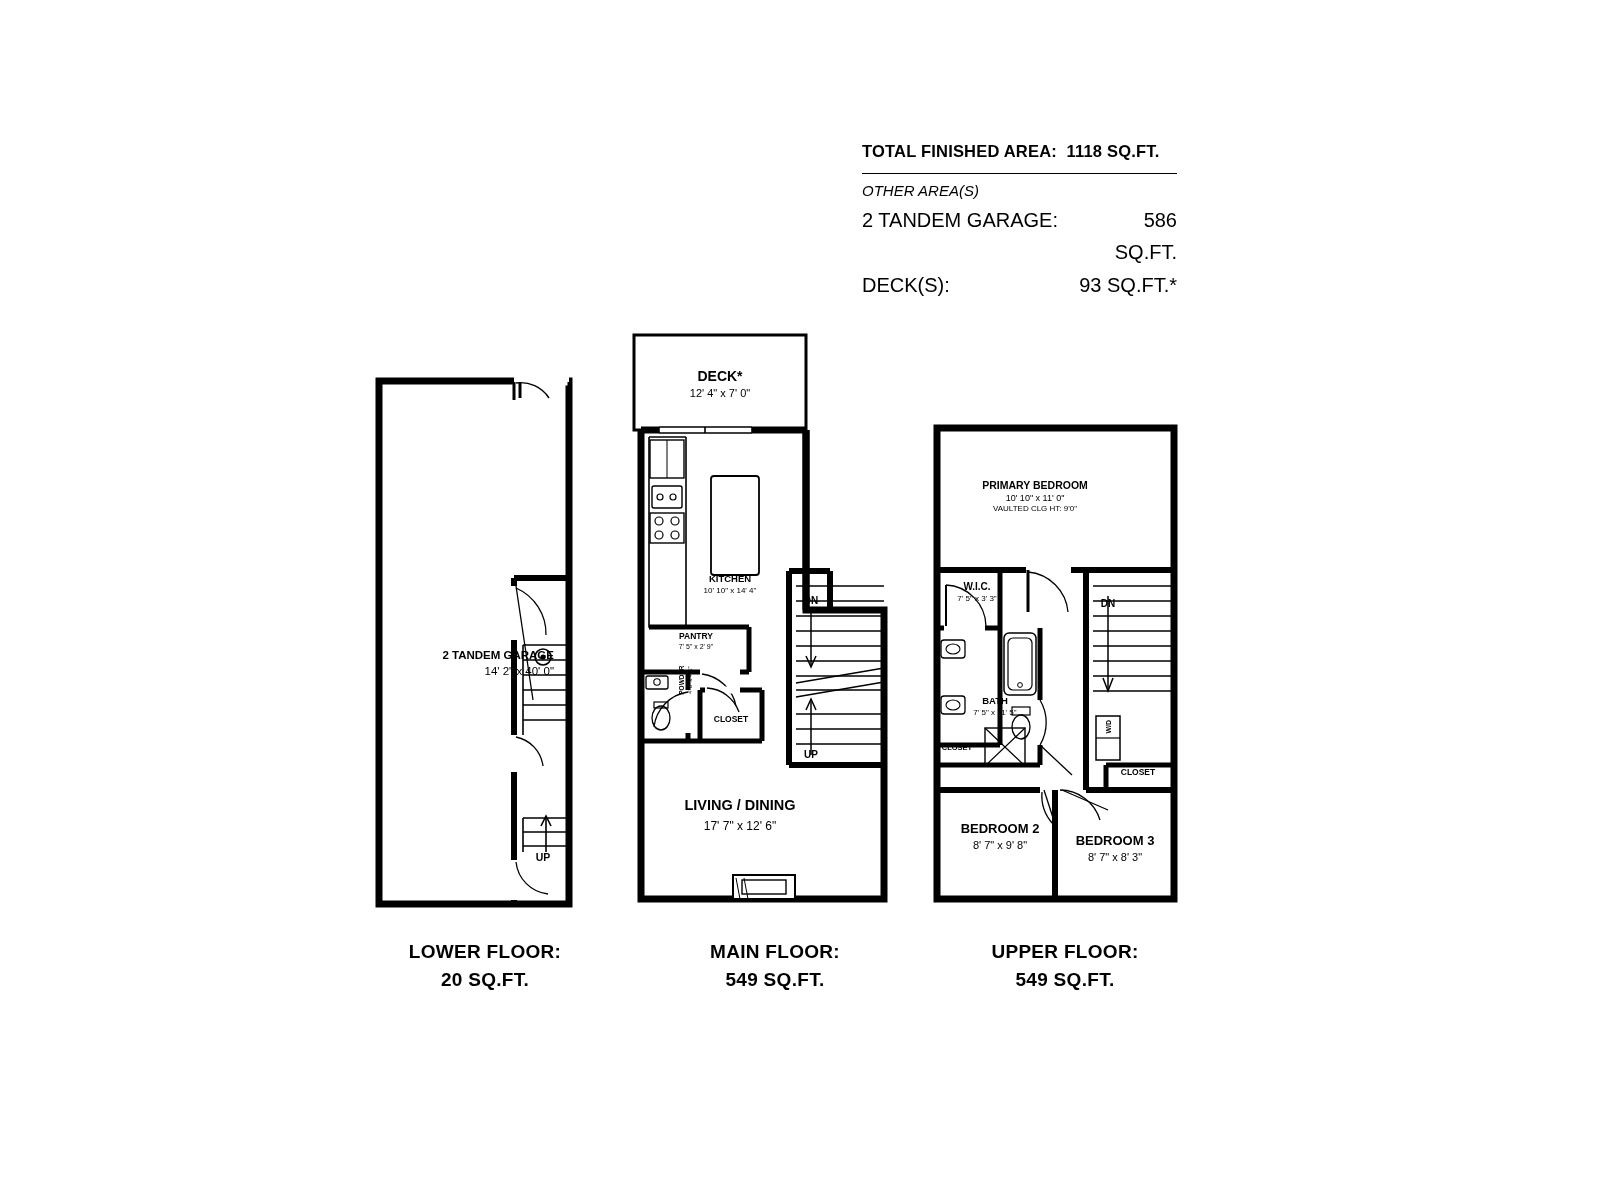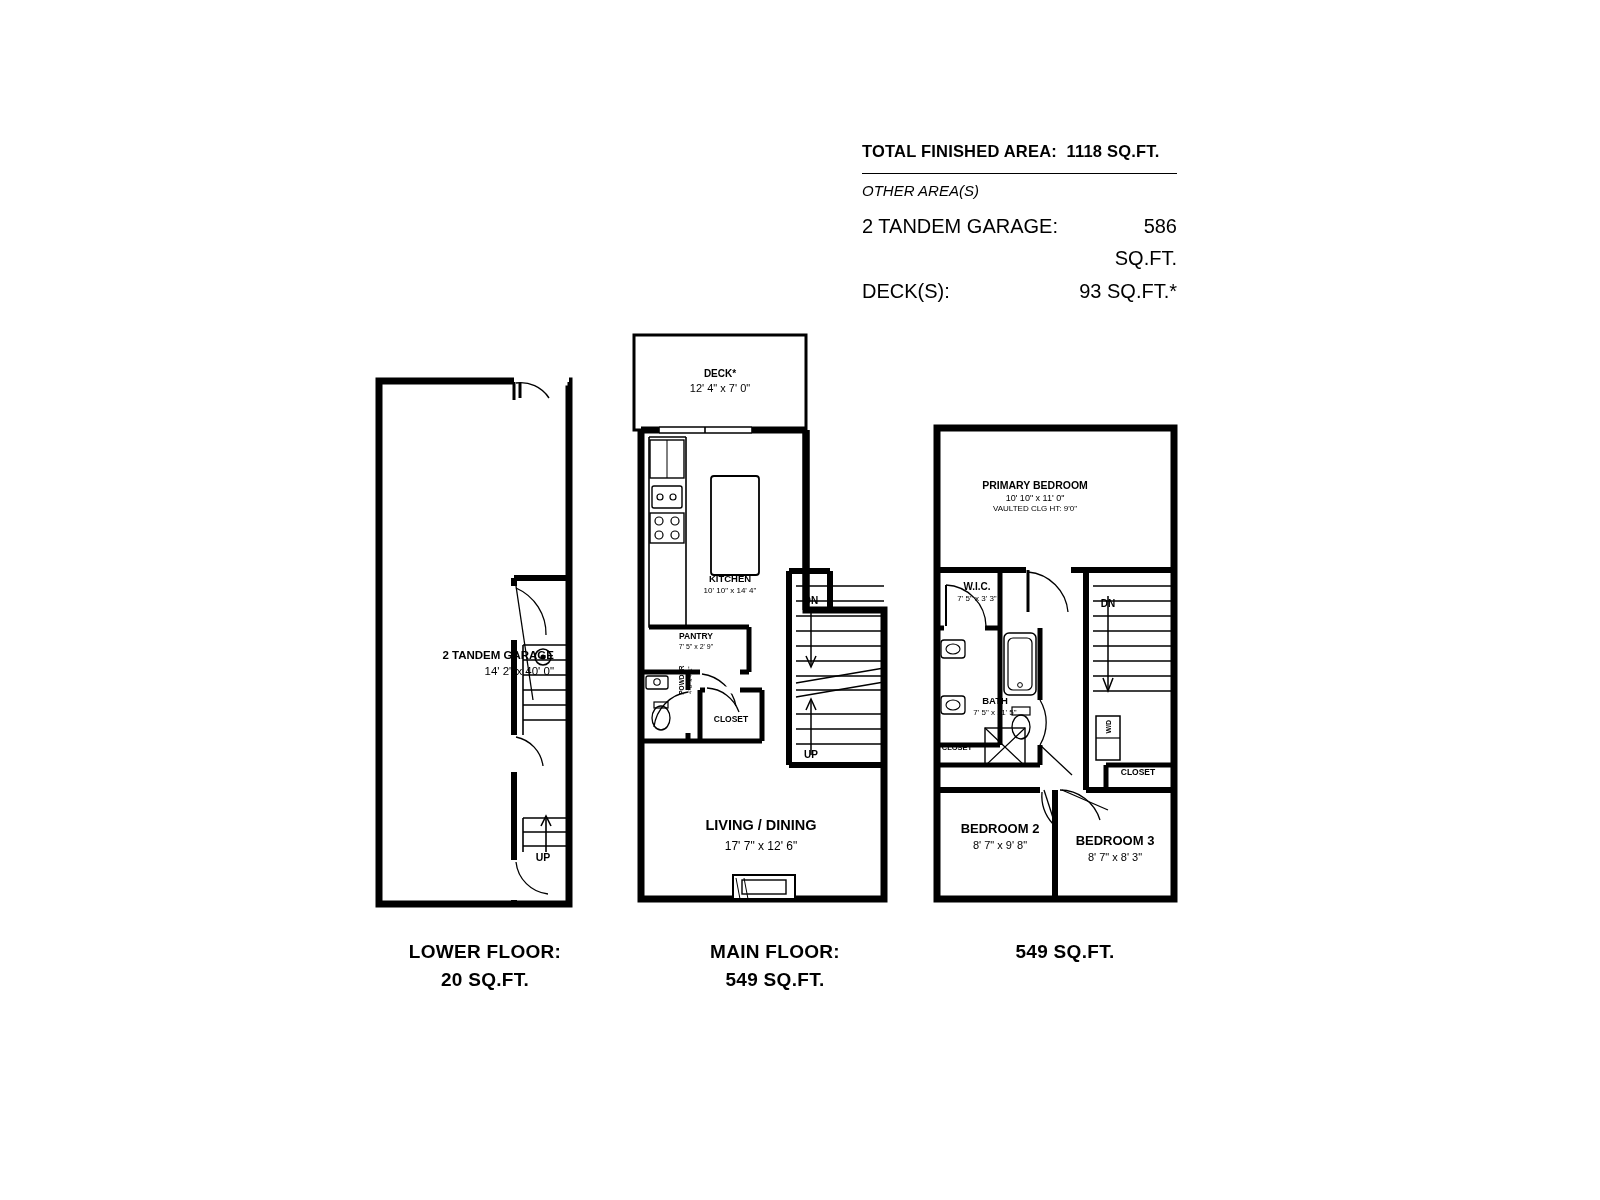--- a/index.html
+++ b/index.html
@@ -15,21 +15,21 @@
   .page { position:absolute; inset:0; }
 
   
   #title {
     position:absolute; left:816px; top:58px;
     font-size:25px; font-weight:bold; letter-spacing:0.2px;
   }
   #summary { position:absolute; left:862px; top:142px; width:330px; }
   #total-line { font-size:16.5px; font-weight:bold; letter-spacing:0.2px; }
   #summary-rule { border-top:1.5px solid #000; margin:12px 0 8px 0; width:315px; }
-  #other-label { font-style:italic; font-size:15px; margin-bottom:11px; }
+  #other-label { font-style:italic; font-size:15px; margin-bottom:5px; }
   .other-row { display:flex; font-size:20px; line-height:1.62; }
   .other-row .k { width:215px; }
   .other-row .v { text-align:right; width:100px; }
 
   
   #plan { position:absolute; left:0; top:0; width:1600px; height:1200px; }
 
   
   .floor-caption {
     position:absolute; text-align:center; font-size:19px; font-weight:bold;
@@ -287,39 +287,39 @@
 
   <div class="rlabel" style="left:344px; top:648px; width:210px; font-size:11.5px;text-align:right;">
     <div class="name">2 TANDEM GARAGE</div>
     <div class="dim">14' 2" x 40' 0"</div>
   </div>
   <div class="rlabel" style="left:519px; top:850px; width:48px; font-size:10.5px; font-weight:bold;">
     <div class="name">UP</div>
   </div>
 
   <div class="rlabel" style="left:640px; top:367px; width:160px; font-size:12.5px;">
-    <div class="name" style="font-size:10px;text-align:center;">DECK*</div>
+    <div class="name" style="font-size:14px;text-align:center;">DECK*</div>
     <div class="dim" style="font-size:11px;">12' 4" x 7' 0"</div>
   </div>
   <div class="rlabel" style="left:670px; top:573px; width:120px; font-size:9.5px;">
     <div class="name">KITCHEN</div>
     <div class="dim" style="font-size:8px;">10' 10" x 14' 4"</div>
   </div>
   <div class="rlabel" style="left:651px; top:631px; width:90px; font-size:8.5px;">
     <div class="name">PANTRY</div>
     <div class="dim" style="font-size:7px;">7' 5" x 2' 9"</div>
   </div>
   <div class="rlabel" style="left:664px; top:672px; width:44px; font-size:6.5px; transform:rotate(-90deg); transform-origin:center;">
     <div class="name">POWDER</div>
     <div class="dim" style="font-size:5.5px;">4' 8" x 4' 1"</div>
   </div>
   <div class="rlabel" style="left:700px; top:714px; width:62px; font-size:8.5px;">
     <div class="name">CLOSET</div>
   </div>
-  <div class="rlabel" style="left:656px; top:796px; width:210px; font-size:14.5px;margin-top:20px;">
+  <div class="rlabel" style="left:635px; top:796px; width:210px; font-size:14.5px;">
     <div class="name">LIVING / DINING</div>
     <div class="dim" style="font-size:12px; margin-top:2px;">17' 7" x 12' 6"</div>
   </div>
   <div class="rlabel" style="left:791px; top:594px; width:40px; font-size:10px; font-weight:bold;">
     <div class="name">DN</div>
   </div>
   <div class="rlabel" style="left:791px; top:748px; width:40px; font-size:10px; font-weight:bold;">
     <div class="name">UP</div>
   </div>
 
@@ -359,20 +359,21 @@
 
   <div class="floor-caption" id="cap-lower">
     <div>LOWER FLOOR:</div>
     <div>20 SQ.FT.</div>
   </div>
   <div class="floor-caption" id="cap-main">
     <div>MAIN FLOOR:</div>
     <div>549 SQ.FT.</div>
   </div>
   <div class="floor-caption" id="cap-upper">
+    <div>UPPER FLOOR:</div>
     <div>549 SQ.FT.</div>
   </div>
 
   <div id="footer">
     
 
     
 
     
     

